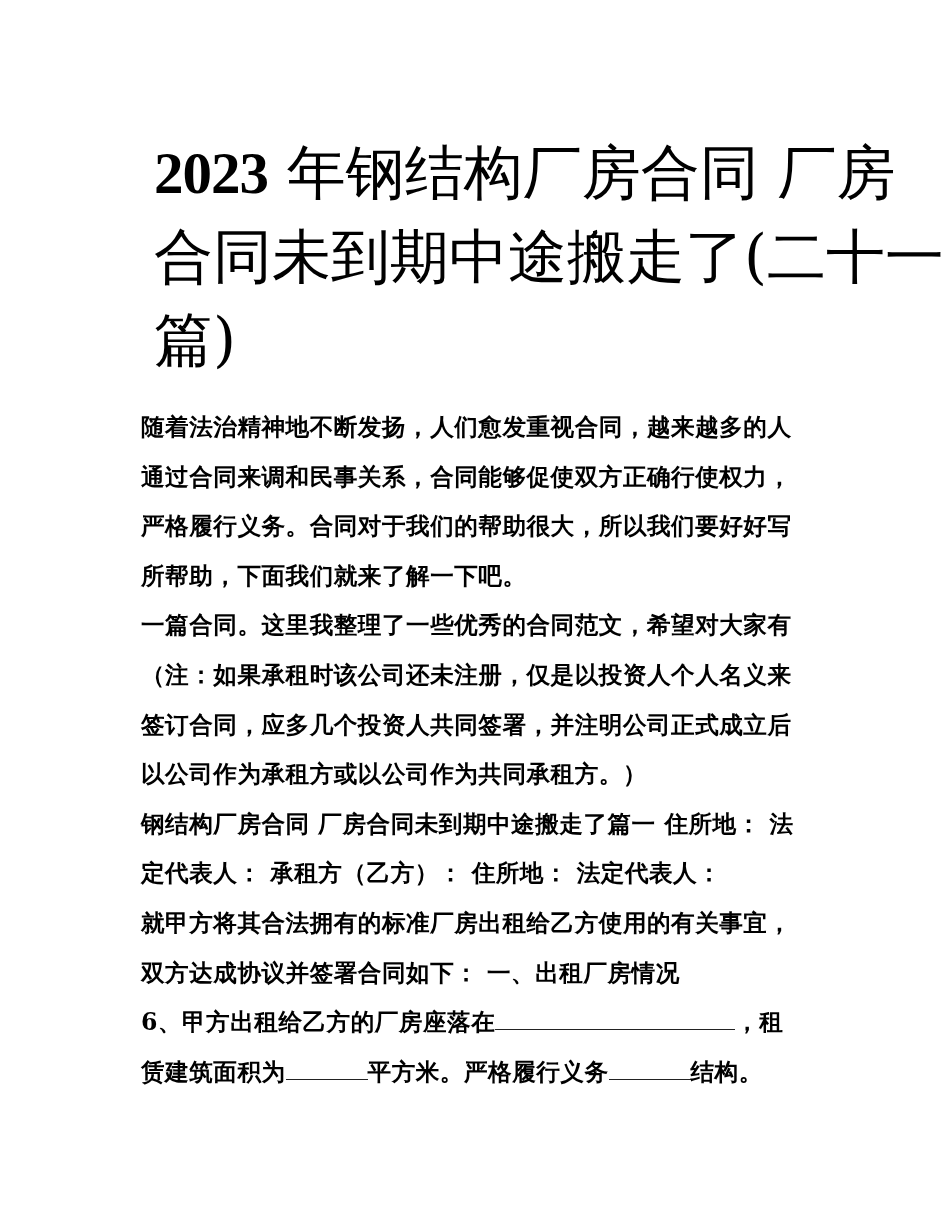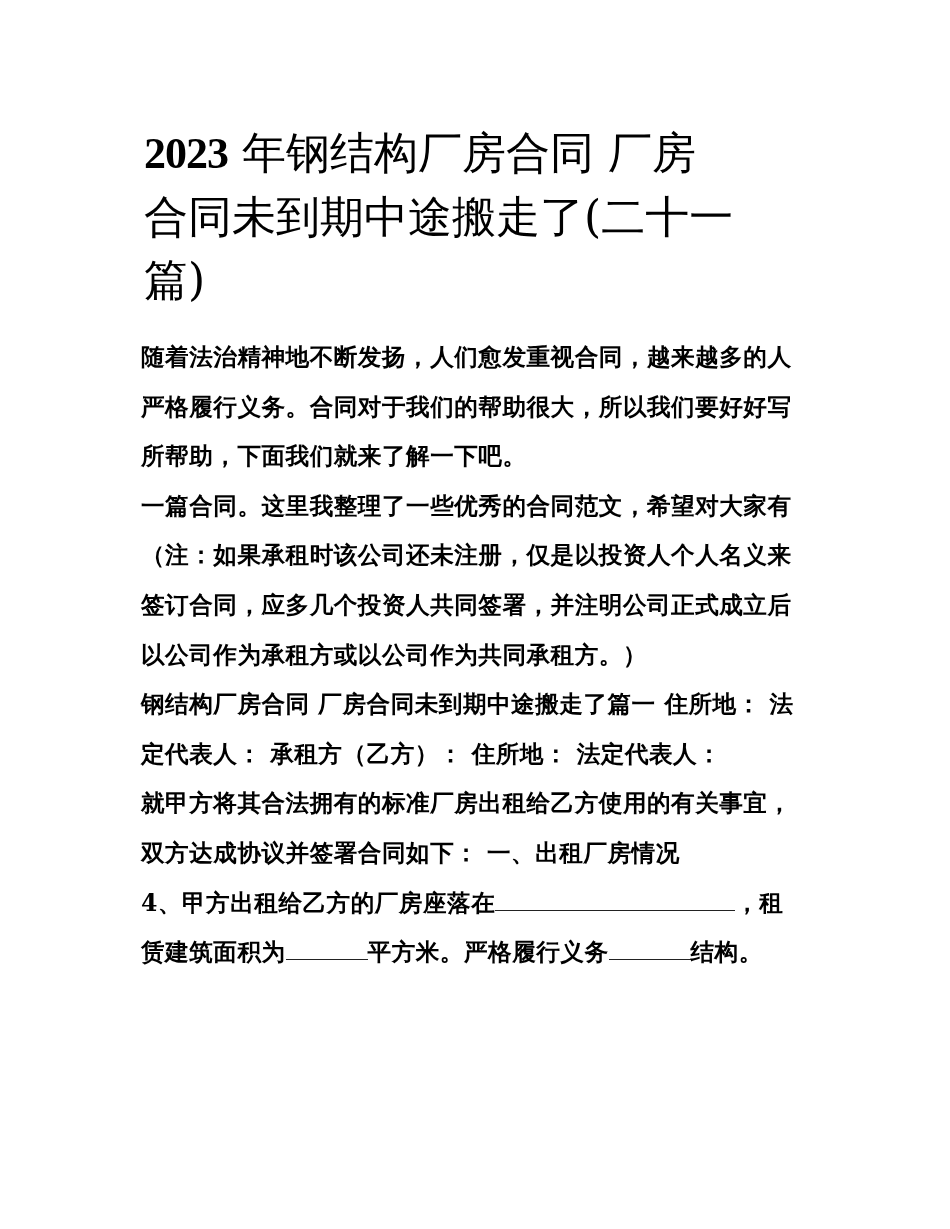--- a/index.html
+++ b/index.html
@@ -15,23 +15,23 @@
     color: #000000;
     font-family: "DejaVu Serif", "Liberation Serif", serif;
   }
   .page {
     position: absolute;
     left: 141px;
     top: 118px;
     width: 675px;
   }
   .doc-title {
-    margin: 3px;
-    font-size: 44px;
-    line-height: 63px;
+    margin: 13px;
+    font-size: 59px;
+    line-height: 83px;
     font-weight: normal;
     letter-spacing: 0px;
   }
   .doc-title .year {
     font-weight: bold;
     font-family: "Liberation Serif", "DejaVu Serif", serif;
     letter-spacing: -1px;
   }
   .title-line {
     display: block;
@@ -63,35 +63,36 @@
 <div class="page">
   <h1 class="doc-title">
     <span class="title-line"><span class="year">2023</span> <span>年钢结构厂房合同 厂房</span></span>
     <span class="title-line">合同未到期中途搬走了(二十一</span>
     <span class="title-line">篇)</span>
   </h1>
 
   <div class="body-text">
     <div>
       <span class="line">随着法治精神地不断发扬，人们愈发重视合同，越来越多的人</span>
+      <span class="line">通过合同来调和民事关系，合同能够促使双方正确行使权力，</span>
       <span class="line">严格履行义务。合同对于我们的帮助很大，所以我们要好好写</span>
       <span class="line">所帮助，下面我们就来了解一下吧。</span>
       <span class="line">一篇合同。这里我整理了一些优秀的合同范文，希望对大家有</span>
     </div>
     <div>
       <span class="line">（注：如果承租时该公司还未注册，仅是以投资人个人名义来</span>
       <span class="line">签订合同，应多几个投资人共同签署，并注明公司正式成立后</span>
       <span class="line">以公司作为承租方或以公司作为共同承租方。）</span>
     </div>
     <div>
       <span class="line">钢结构厂房合同 厂房合同未到期中途搬走了篇一 住所地： 法</span>
       <span class="line">定代表人： 承租方（乙方）： 住所地： 法定代表人：</span>
     </div>
     <div>
       <span class="line">就甲方将其合法拥有的标准厂房出租给乙方使用的有关事宜，</span>
       <span class="line">双方达成协议并签署合同如下： 一、出租厂房情况</span>
     </div>
     <div>
-      <span class="line"><span>4、甲方出租给乙方的厂房座落在</span><span class="blank long"></span><span>，租</span></span>
+      <span class="line"><span>6、甲方出租给乙方的厂房座落在</span><span class="blank long"></span><span>，租</span></span>
       <span class="line"><span>赁建筑面积为</span><span class="blank short"></span><span>平方米。严格履行义务</span><span class="blank short"></span><span>结构。</span></span>
     </div>
   </div>
 </div>
 
 </body></html>

